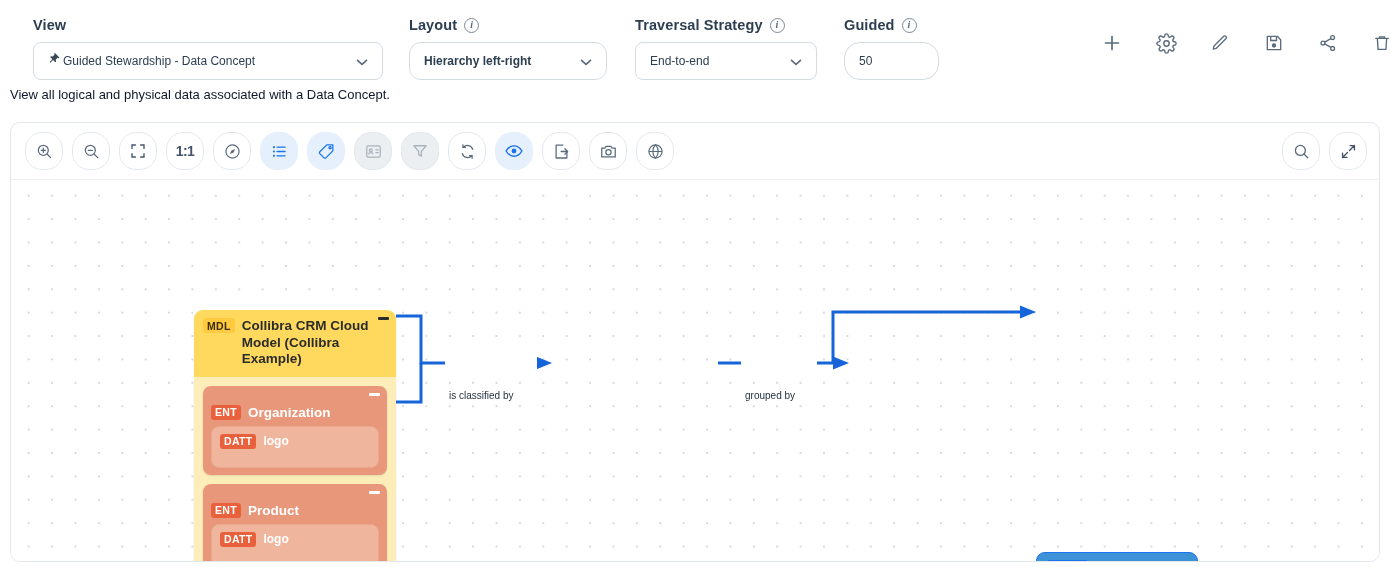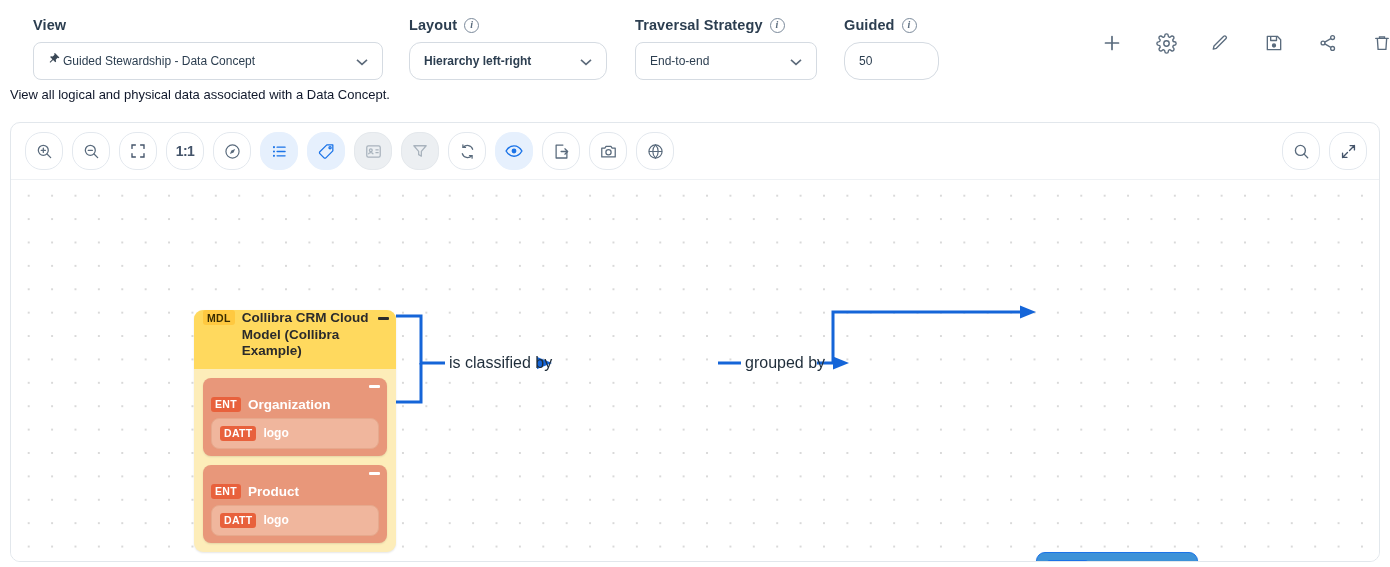--- a/index.html
+++ b/index.html
@@ -111,21 +111,21 @@
 
   
   #model-node {
     left: 183px; top: 130px; width: 202px;
     background: #fdedb9; border-radius: 9px;
     box-shadow: 0 1px 2px rgba(0,0,0,.10);
     padding: 0 0 9px 0;
   }
   .model-header {
     background: #ffd95e; border-radius: 9px 9px 0 0;
-    padding: 0 9px 9px 9px; display: flex; gap: 7px; align-items: flex-start;
+    padding: 8px 9px 9px 9px; display: flex; gap: 7px; align-items: flex-start;
     position: relative;
   }
   .model-title {
     font-size: 13.5px; font-weight: 700; color: #2b2b2b;
     line-height: 16.5px; padding-right: 12px;
   }
   .collapse {
     position: absolute; right: 7px; top: 7px;
     width: 11px; height: 3px; background: #2b2b2b; border-radius: 1px;
     cursor: pointer;
@@ -138,38 +138,38 @@
   }
   .ent-header {
     display: flex; gap: 7px; align-items: center;
     padding: 19px 9px 6px 8px; position: relative;
   }
   .ent-title { font-size: 13.5px; font-weight: 700; color: #ffffff; }
   .collapse.light { background: #ffffff; }
   .datt {
     margin: 0 8px 0 8px; background: #f0b69d;
     border: 1px solid #e6a98d; border-radius: 8px;
-    padding: 7px 9px 7px 8px; display: flex; gap: 7px; align-items: center;
+    padding: 7px 9px 18px 8px; display: flex; gap: 7px; align-items: center;
   }
   .datt-title { font-size: 12px; font-weight: 700; color: #ffffff; }
 
   
   .bnode {
     background: #3d92d8; border-radius: 9px;
     height: 32px; display: flex; align-items: center; gap: 9px;
     padding: 0 14px 0 10px; box-shadow: 0 1px 2px rgba(0,0,0,.12);
   }
   .bnode .btitle { font-size: 14px; font-weight: 700; color: #ffffff; }
   .bnode .badge { background: #1a73e8; }
   #ddom-prod { left: 1025px; top: 372px; width: 162px; }
   #ddom-prod .bnode { border: 1.5px solid #1a73e8; }
 
   .edge-label {
-    position: absolute; font-size: 16px; color: #1f2d3a;
-    background: transparent; white-space: nowrap;
+    position: absolute; font-size: 10px; color: #1f2d3a;
+    background: transparent; white-space: nowrap; margin-top: 36px;
   }
 </style>
 </head>
 <body>
 
 <div class="topbar">
 
   <div class="ctrl-group" id="view-group">
     <div class="ctrl-label">
       <span>View</span>

